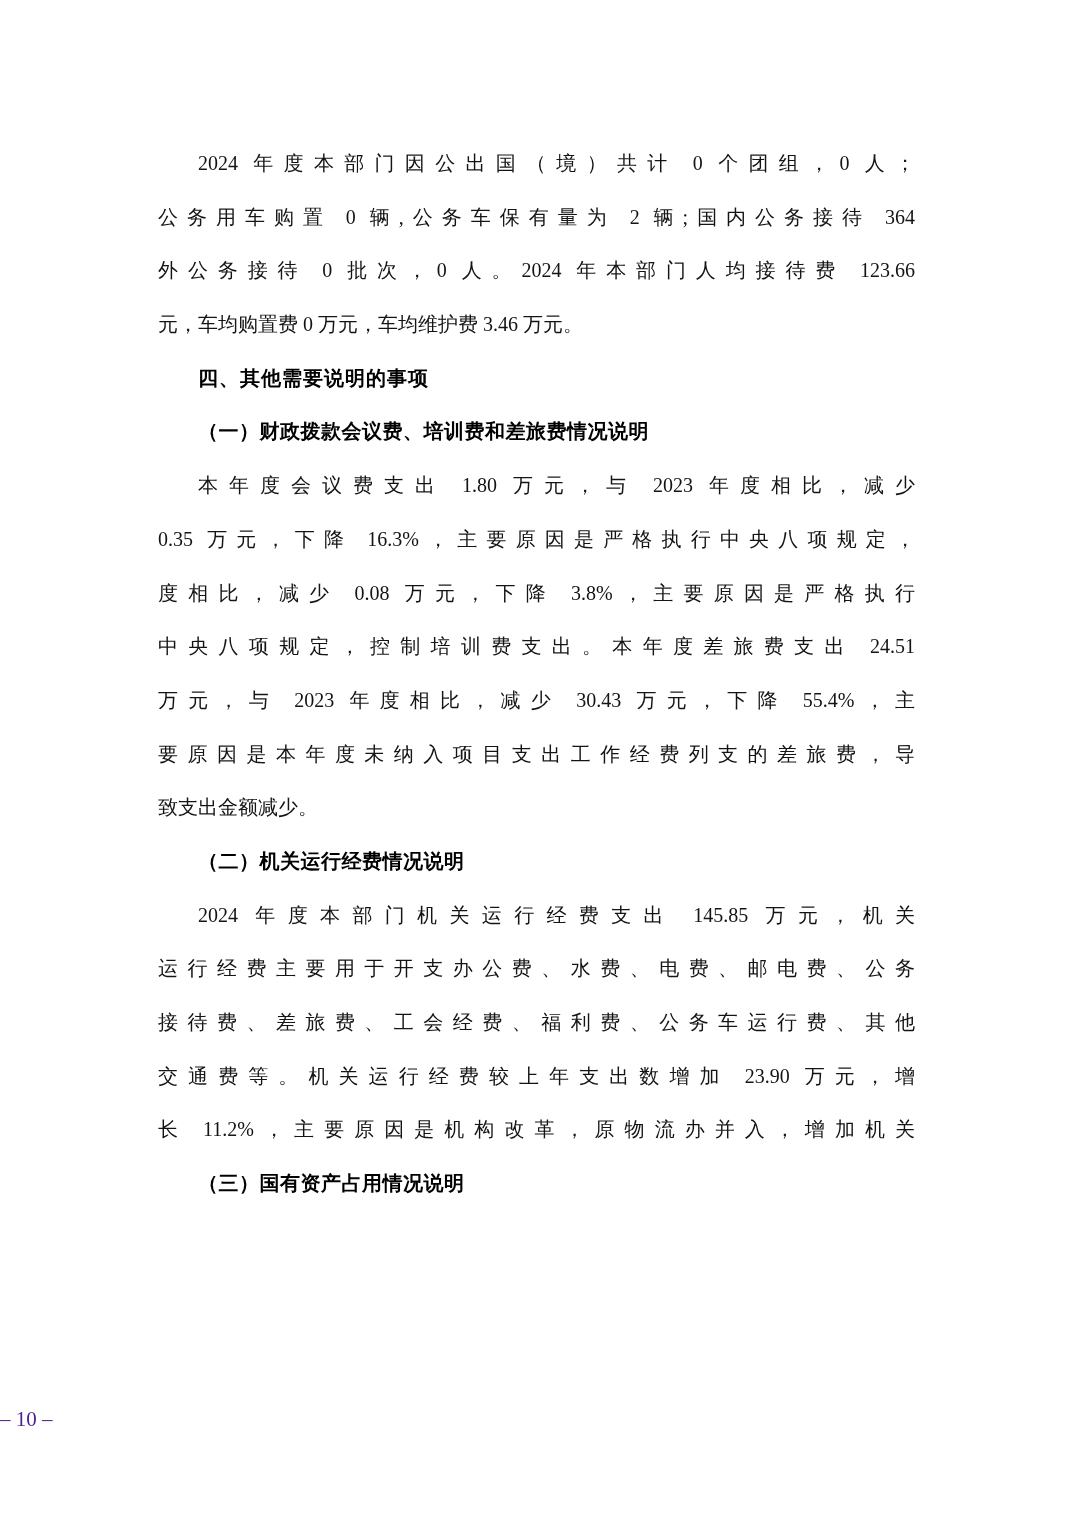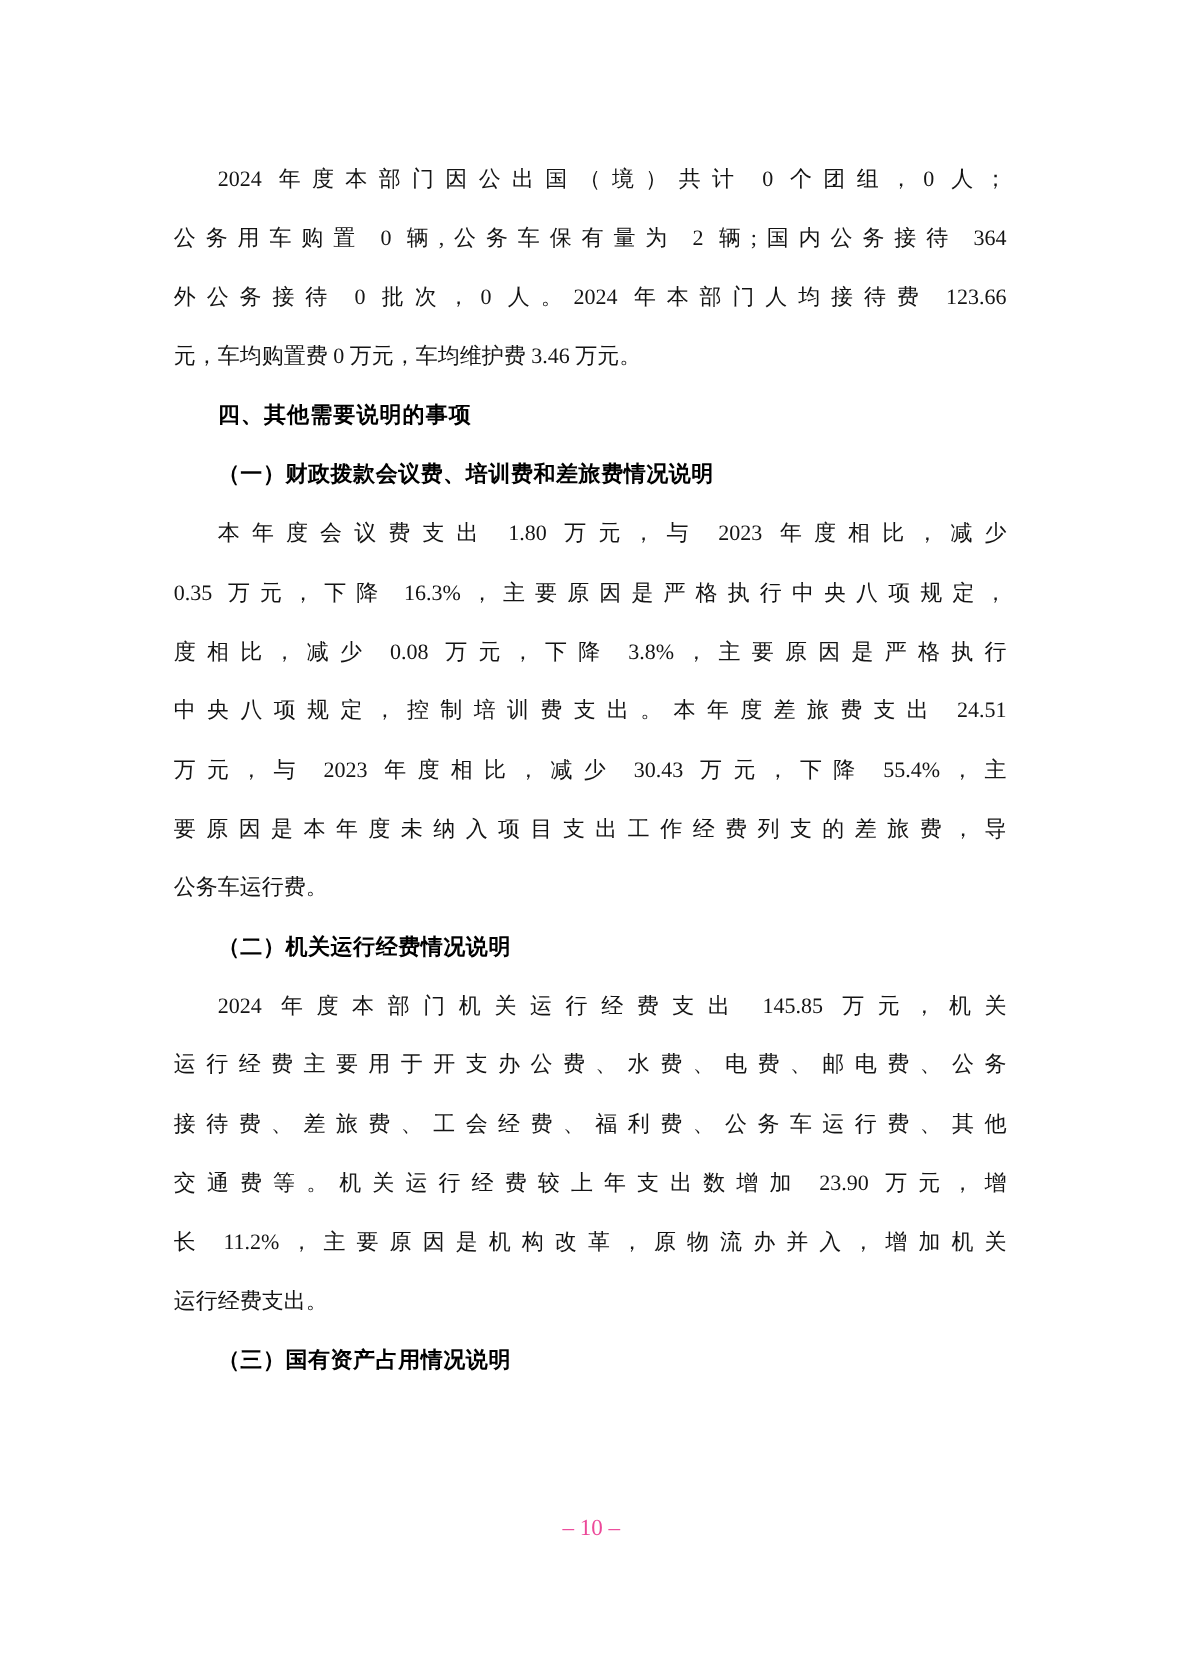--- a/index.html
+++ b/index.html
@@ -47,27 +47,26 @@
   .heading-kai {
     font-family: "Liberation Serif", "DejaVu Serif", serif;
     font-weight: 700;
     text-align-last: left;
     text-indent: 2em;
     letter-spacing: 0.5px;
     color: #000000;
   }
   .page-number {
     position: absolute;
-    top: 1375px;
+    top: 1406px;
     left: 0;
     width: 100%;
-    text-align: center;
     font-size: 21px;
     line-height: 26px;
-    color: #ec4899;
+    color: #4c1d95;
   }
 </style>
 </head>
 <body>
 
 <div class="page-root">
 
   <main class="content">
 
     <div class="line first">2024 年度本部门因公出国（境）共计 0 个团组，0 人；</div>
@@ -78,30 +77,29 @@
     <div class="line heading-hei">四、其他需要说明的事项</div>
 
     <div class="line heading-kai">（一）财政拨款会议费、培训费和差旅费情况说明</div>
 
     <div class="line first">本年度会议费支出 1.80 万元，与 2023 年度相比，减少</div>
     <div class="line">0.35 万元，下降 16.3%，主要原因是严格执行中央八项规定，</div>
     <div class="line">度相比，减少 0.08 万元，下降 3.8%，主要原因是严格执行</div>
     <div class="line">中央八项规定，控制培训费支出。本年度差旅费支出 24.51</div>
     <div class="line">万元，与 2023 年度相比，减少 30.43 万元，下降 55.4%，主</div>
     <div class="line">要原因是本年度未纳入项目支出工作经费列支的差旅费，导</div>
-    <div class="line last">公务车运行费。</div>
+    <div class="line last">致支出金额减少。</div>
 
     <div class="line heading-kai">（二）机关运行经费情况说明</div>
 
     <div class="line first">2024 年度本部门机关运行经费支出 145.85 万元，机关</div>
     <div class="line">运行经费主要用于开支办公费、水费、电费、邮电费、公务</div>
     <div class="line">接待费、差旅费、工会经费、福利费、公务车运行费、其他</div>
     <div class="line">交通费等。机关运行经费较上年支出数增加 23.90 万元，增</div>
     <div class="line">长 11.2%，主要原因是机构改革，原物流办并入，增加机关</div>
-    <div class="line last">运行经费支出。</div>
 
     <div class="line heading-kai">（三）国有资产占用情况说明</div>
 
   </main>
 
   <footer class="page-number">– 10 –</footer>
 
 </div>
 
 </body></html>

